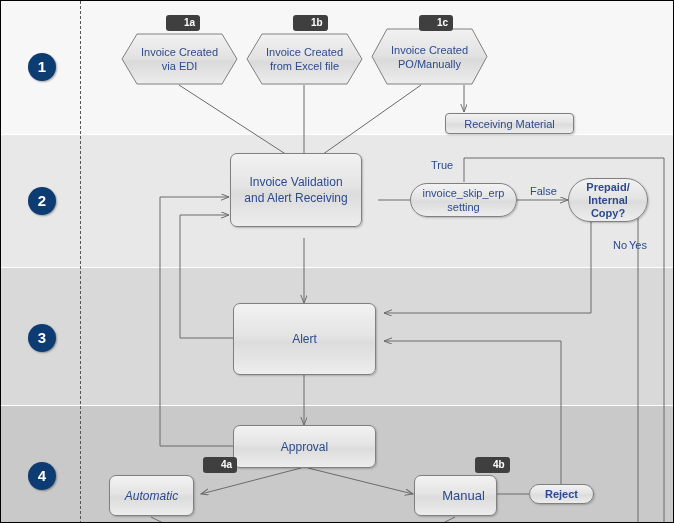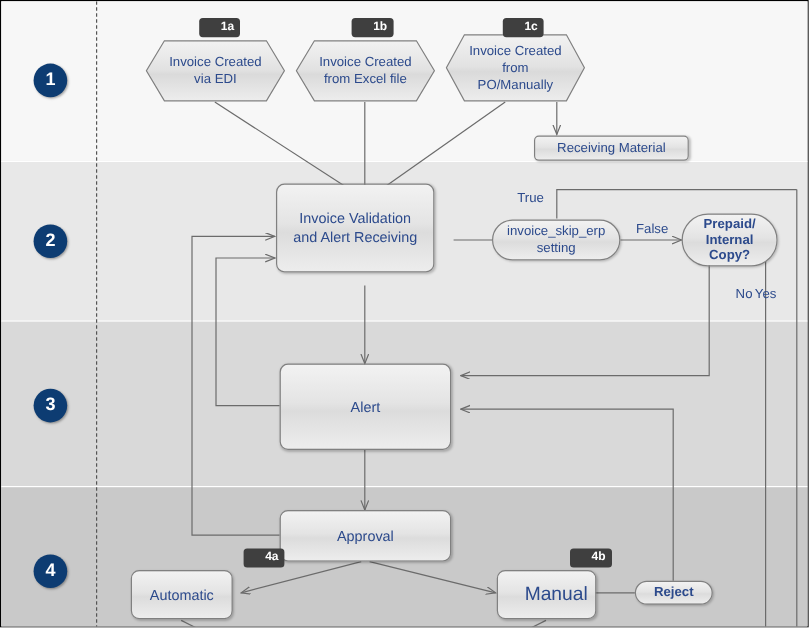--- a/index.html
+++ b/index.html
@@ -226,21 +226,20 @@
     </div>
   </div>
 
   <div class="badge" style="left:418px; top:14px;">1c</div>
   <div class="node hexagon" style="left:370px; top:27px; width:117px; height:57px;">
     <svg class="hex-fill" viewBox="0 0 117 57" preserveAspectRatio="none">
       <polygon points="16,1 101,1 116,28.5 101,56 16,56 1,28.5" fill="url(#hexgrad1)" stroke="#808080" stroke-width="1"></polygon>
     </svg>
     <div class="hex-label">
       <div>Invoice Created</div>
-      <div>from</div>
       <div>PO/Manually</div>
     </div>
   </div>
 
   <div class="node small-rect" style="left:444px; top:112px; width:129px; height:21px;">Receiving Material</div>
 
   <div class="node rect" style="left:229px; top:152px; width:132px; height:74px; font-size:12px; line-height:16px;">
     <div>
       <div>Invoice Validation</div>
       <div>and Alert Receiving</div>
@@ -265,20 +264,20 @@
   <div class="edge-label" style="left:430px; top:158px;">True</div>
   <div class="edge-label" style="left:529px; top:184px;">False</div>
   <div class="edge-label" style="left:572px; top:238px;margin-left:40px;">No</div>
   <div class="edge-label" style="left:628px; top:238px;">Yes</div>
 
   <div class="node rect" style="left:232px; top:302px; width:143px; height:72px; font-size:12px;">Alert</div>
 
   <div class="node rect" style="left:232px; top:424px; width:143px; height:43px; font-size:12px;">Approval</div>
 
   <div class="badge" style="left:170px; top:456px;margin-left:32px;">4a</div>
-  <div class="node rect" style="left:108px; top:474px; width:85px; height:41px; font-size:12px;">Automatic</div>
+  <div class="node rect" style="left:108px; top:474px; width:85px; height:41px; font-size:12px;font-style:italic;">Automatic</div>
 
   <div class="badge" style="left:474px; top:456px;">4b</div>
-  <div class="node rect" style="left:413px; top:474px; width:83px; height:41px; font-size:16px;padding-left:16px;">Manual</div>
+  <div class="node rect" style="left:413px; top:474px; width:83px; height:41px; font-size:13px;padding-left:16px;">Manual</div>
 
   <div class="node pill bold-node" style="left:528px; top:483px; width:65px; height:20px; font-size:11px;">Reject</div>
 
 </div>
 
 </body></html>

